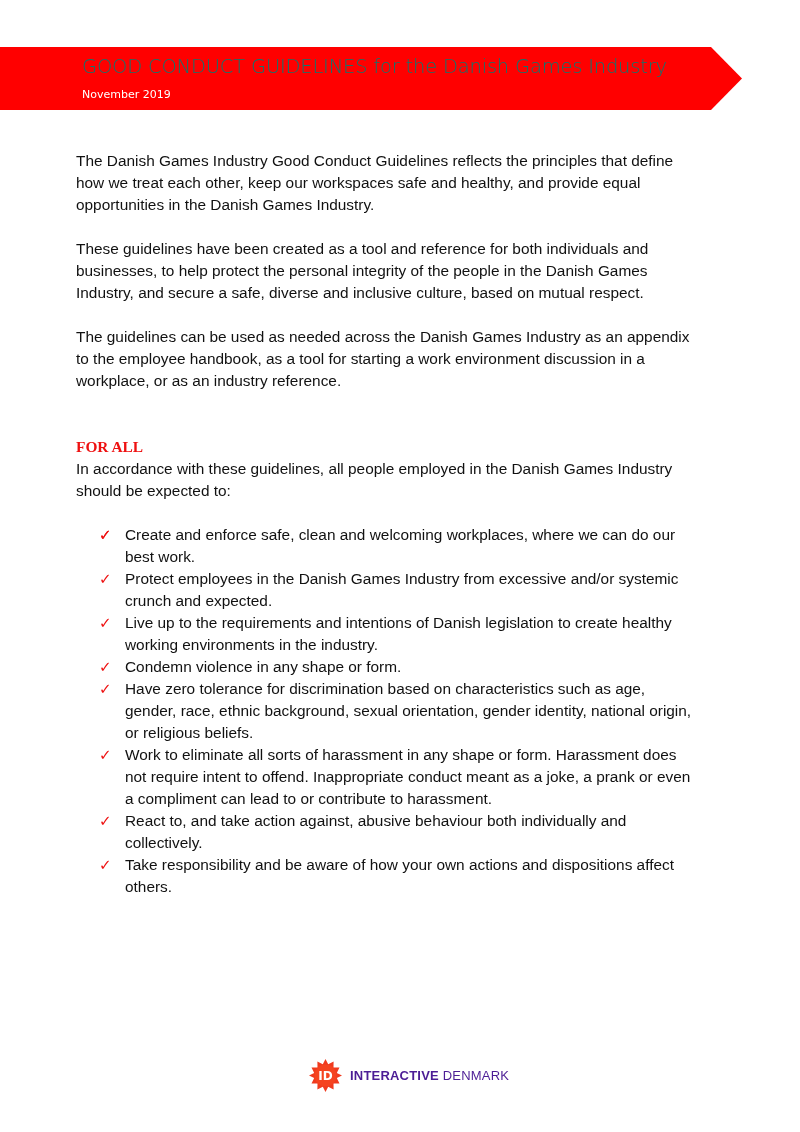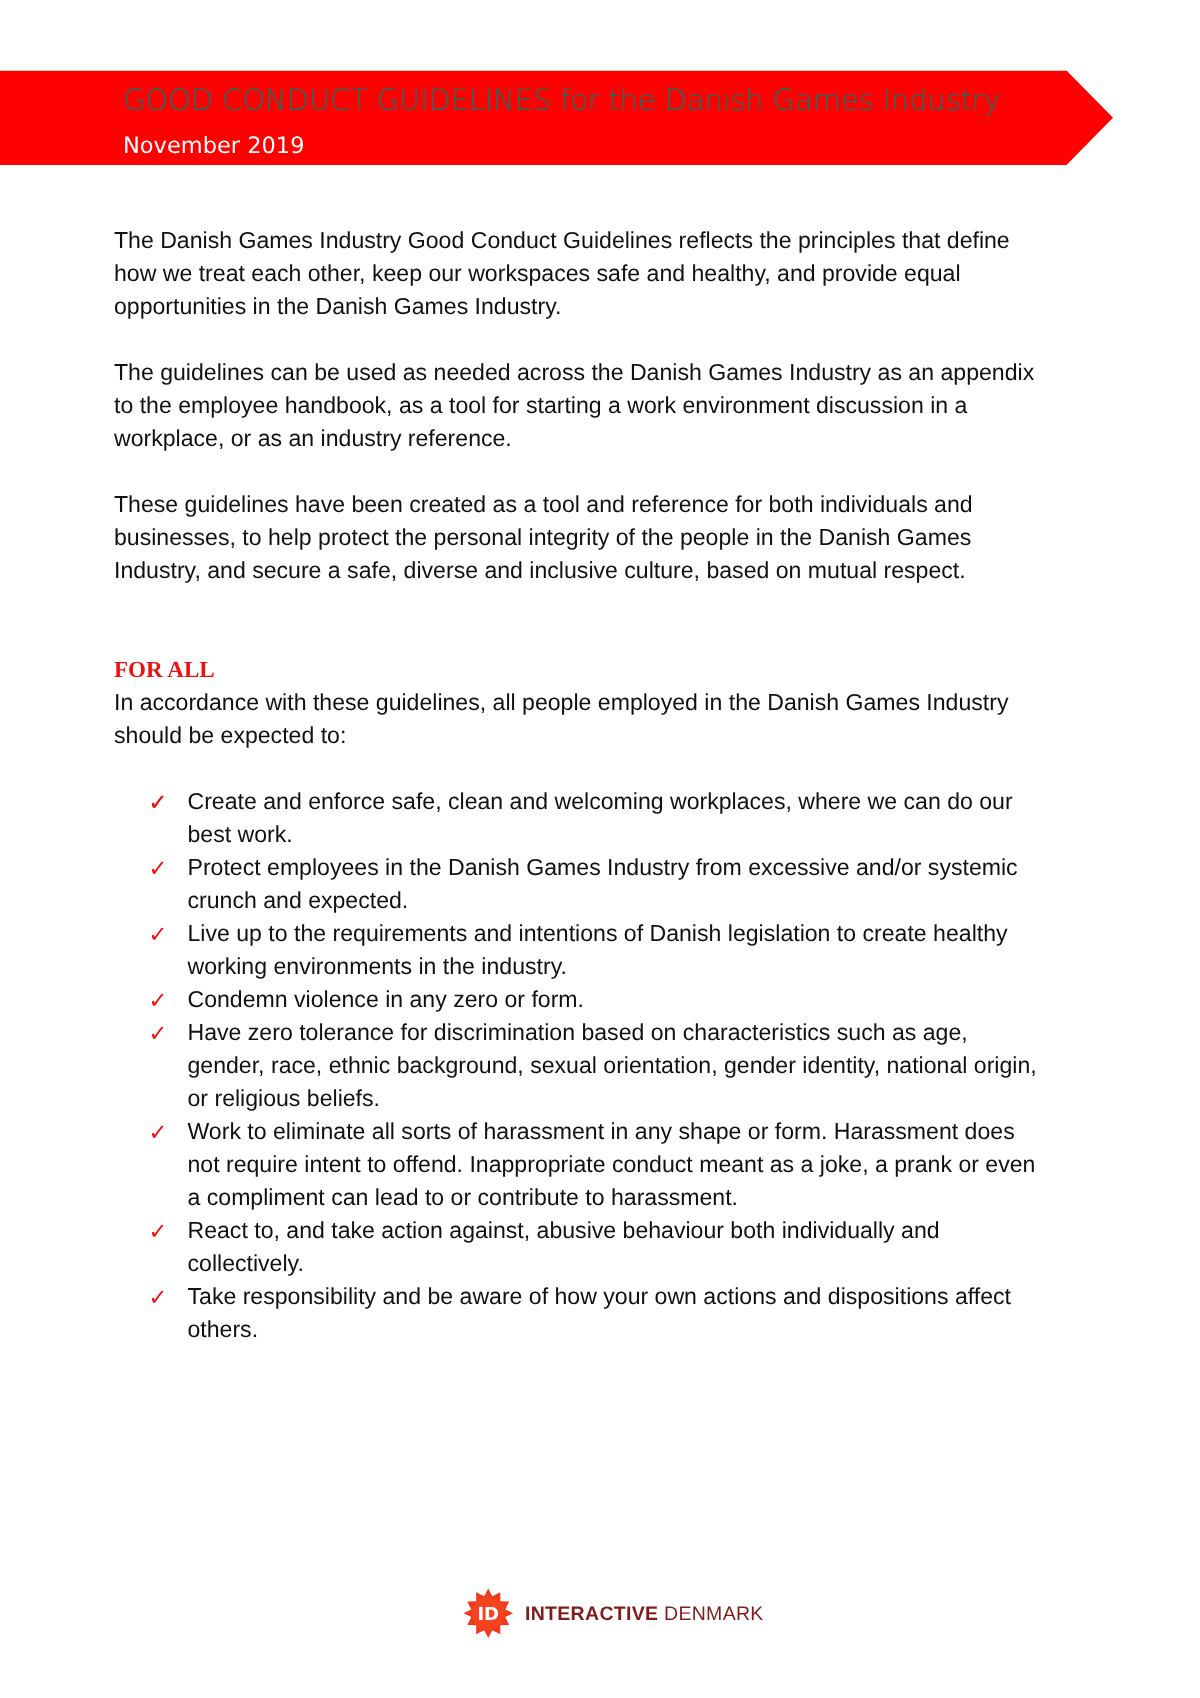--- a/index.html
+++ b/index.html
@@ -4,70 +4,70 @@
   <style>
     html, body { margin: 0; padding: 0; background: #ffffff; }
     body { width: 800px; height: 1132px; position: relative; overflow: hidden;
       font-family: "Liberation Sans", sans-serif; color: #111111; }
     .banner { position: absolute; left: 0; top: 47px; width: 742px; height: 63px; }
     .banner svg { position: absolute; left: 0; top: 0; }
     .banner-title { position: absolute; left: 82px; top: 8px; color: #0f766e;
       font-family: "DejaVu Sans", sans-serif; font-weight: 300; font-size: 19.5px;
       letter-spacing: -0.2px; white-space: nowrap; }
     .banner-date { position: absolute; left: 82px; top: 41px; color: #ffffff;
-      font-family: "DejaVu Sans", sans-serif; font-size: 15px; white-space: nowrap; }
+      font-family: "DejaVu Sans", sans-serif; font-size: 11px; white-space: nowrap; }
     .content { position: absolute; left: 76px; top: 150px; width: 680px;
       font-size: 15.4px; line-height: 22px; }
     .para { margin: 0 0 22px 0; white-space: pre-line; }
     .section-head { margin-top: 44px; color: #ee1111; font-weight: bold; font-size: 15.4px; font-family: Liberation Serif, serif; }
     .intro { margin: 0 0 22px 0; white-space: pre-line; }
     ul.checks { list-style: none; margin: 0; padding: 0; }
     ul.checks li { position: relative; padding-left: 49px; white-space: pre-line; }
     .check { position: absolute; left: 23px; top: 0; color: #ee1111; font-family: "DejaVu Sans", sans-serif; font-size: 15px; }
     .footer-logo { position: absolute; left: 309px; top: 1059px; height: 32px; display: flex; align-items: center; }
     .logo-badge { width: 33px; height: 33px; position: relative; }
     .logo-badge svg { position: absolute; left: 0; top: 0; }
-    .logo-text { margin-left: 8px; font-size: 13px; color: #7f1d1d; letter-spacing: 0.2px; white-space: nowrap; }
+    .logo-text { margin-left: 8px; font-size: 13px; color: #4c1d95; letter-spacing: 0.2px; white-space: nowrap; }
     .logo-text b { font-weight: bold; }
   </style>
 </head>
 <body>
 
 <div class="banner">
   <svg width="742" height="63" viewBox="0 0 742 63">
     <polygon points="0,0 711,0 742,31.5 711,63 0,63" fill="#ff0000"></polygon>
   </svg>
   <div class="banner-title">GOOD CONDUCT GUIDELINES for the Danish Games Industry</div>
   <div class="banner-date">November 2019</div>
 </div>
 
 <div class="content">
   <p class="para">The Danish Games Industry Good Conduct Guidelines reflects the principles that define
 how we treat each other, keep our workspaces safe and healthy, and provide equal
 opportunities in the Danish Games Industry.</p>
+  <p class="para">These guidelines have been created as a tool and reference for both individuals and
+businesses, to help protect the personal integrity of the people in the Danish Games
+Industry, and secure a safe, diverse and inclusive culture, based on mutual respect.</p>
   <p class="para">The guidelines can be used as needed across the Danish Games Industry as an appendix
 to the employee handbook, as a tool for starting a work environment discussion in a
 workplace, or as an industry reference.</p>
-  <p class="para">These guidelines have been created as a tool and reference for both individuals and
-businesses, to help protect the personal integrity of the people in the Danish Games
-Industry, and secure a safe, diverse and inclusive culture, based on mutual respect.</p>
 
   <div class="section-head">FOR ALL</div>
   <p class="intro">In accordance with these guidelines, all people employed in the Danish Games Industry
 should be expected to:</p>
 
   <ul class="checks">
     <li><span class="check">✓</span></li>
     <li><span class="check">✓</span><span>Create and enforce safe, clean and welcoming workplaces, where we can do our
 best work.</span></li>
     <li><span class="check">✓</span><span>Protect employees in the Danish Games Industry from excessive and/or systemic
 crunch and expected.</span></li>
     <li><span class="check">✓</span><span>Live up to the requirements and intentions of Danish legislation to create healthy
 working environments in the industry.</span></li>
-    <li><span class="check">✓</span><span>Condemn violence in any zero or form.</span></li>
+    <li><span class="check">✓</span><span>Condemn violence in any shape or form.</span></li>
     <li><span class="check">✓</span><span>Have zero tolerance for discrimination based on characteristics such as age,
 gender, race, ethnic background, sexual orientation, gender identity, national origin,
 or religious beliefs.</span></li>
     <li><span class="check">✓</span><span>Work to eliminate all sorts of harassment in any shape or form. Harassment does
 not require intent to offend. Inappropriate conduct meant as a joke, a prank or even
 a compliment can lead to or contribute to harassment.</span></li>
     <li><span class="check">✓</span><span>React to, and take action against, abusive behaviour both individually and
 collectively.</span></li>
     <li><span class="check">✓</span><span>Take responsibility and be aware of how your own actions and dispositions affect
 others.</span></li>

